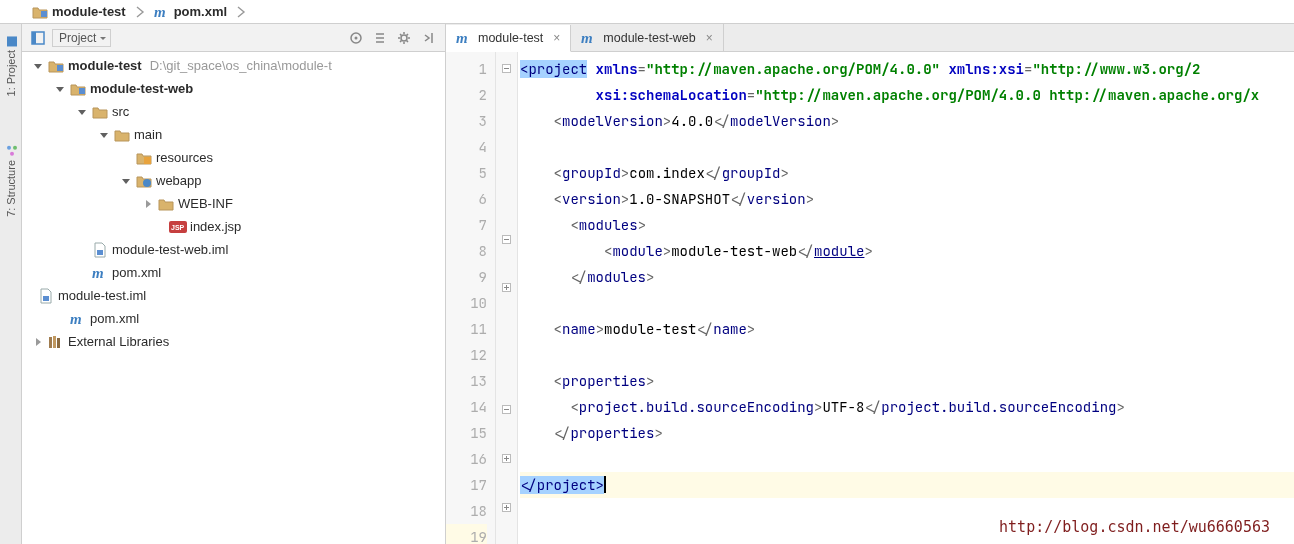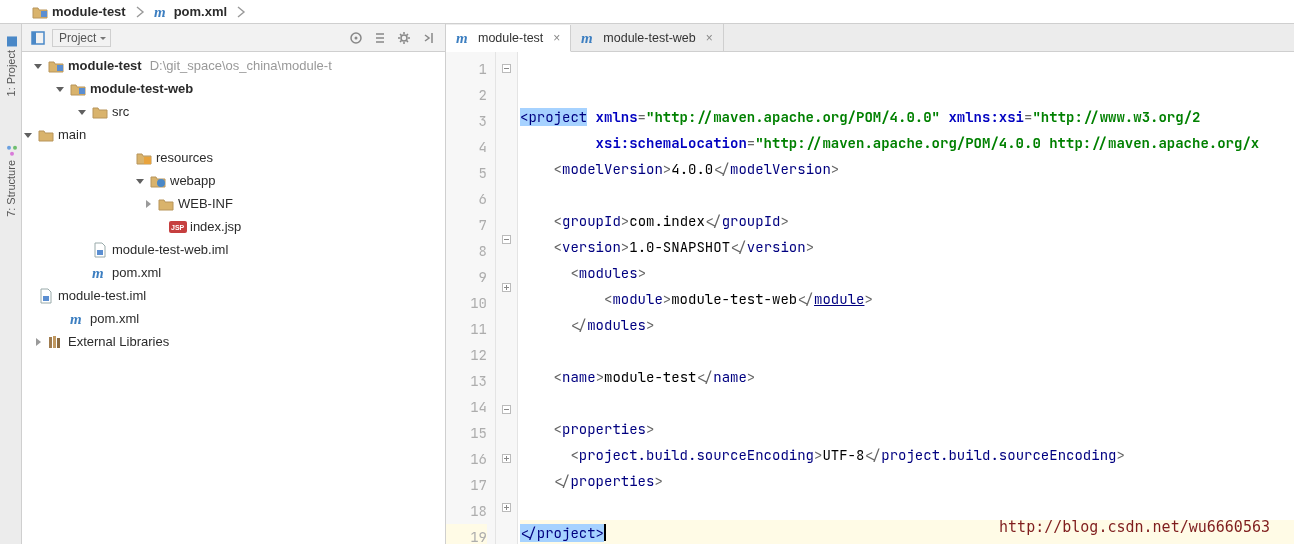--- a/index.html
+++ b/index.html
@@ -159,21 +159,20 @@
     padding-top:4px;
   }
   .fold {
     height:26px; display:flex; align-items:center; justify-content:center;
     color:#999;
   }
   .code {
     flex:1;
     padding:4px 0 4px 2px;
     overflow:hidden;
-    margin-top:48px;
   }
   .line { height:26px; white-space:pre; }
   .tagc   { color:#000080; }       
   .attr   { color:#0000c0; font-weight:bold; }
   .str    { color:#008000; font-weight:bold; }
   .txt    { color:#000; }
   .br     { color:#666; }           
   .link   { color:#000080; text-decoration:underline; }
   .hl     { background:#a6d2ff; }
   .curline { background:#fffbe6; }
@@ -314,21 +313,21 @@
               <path d="M1 3 L5 8 L9 3" fill="#606060"></path>
             </svg>
           </span>
           <span class="ic">
             <svg width="16" height="14">
               <path d="M1 3h5l1 2h8v8H1z" fill="#d9b36c" stroke="#b8955a"></path>
             </svg>
           </span>
           <span class="lbl">src</span>
         </div>
-        <div class="node" style="">
+        <div class="node" style="padding-left: 76px;">
           <span class="arrow">
             <svg width="10" height="10">
               <path d="M1 3 L5 8 L9 3" fill="#606060"></path>
             </svg>
           </span>
           <span class="ic">
             <svg width="16" height="14">
               <path d="M1 3h5l1 2h8v8H1z" fill="#d9b36c" stroke="#b8955a"></path>
             </svg>
           </span>
@@ -337,21 +336,21 @@
         <div class="node" style="padding-left: 98px;">
           <span class="noarrow"></span>
           <span class="ic">
             <svg width="16" height="14">
               <path d="M1 3h5l1 2h8v8H1z" fill="#d9b36c" stroke="#b8955a"></path>
               <rect x="8" y="6" width="7" height="7" fill="#e8a33d"></rect>
             </svg>
           </span>
           <span class="lbl">resources</span>
         </div>
-        <div class="node" style="padding-left: 98px; margin-left: 14px;">
+        <div class="node" style="padding-left: 98px;">
           <span class="arrow">
             <svg width="10" height="10">
               <path d="M1 3 L5 8 L9 3" fill="#606060"></path>
             </svg>
           </span>
           <span class="ic">
             <svg width="16" height="14">
               <path d="M1 3h5l1 2h8v8H1z" fill="#d9b36c" stroke="#b8955a"></path>
               <circle cx="11" cy="9" r="4" fill="#4a88c7"></circle>
             </svg>

